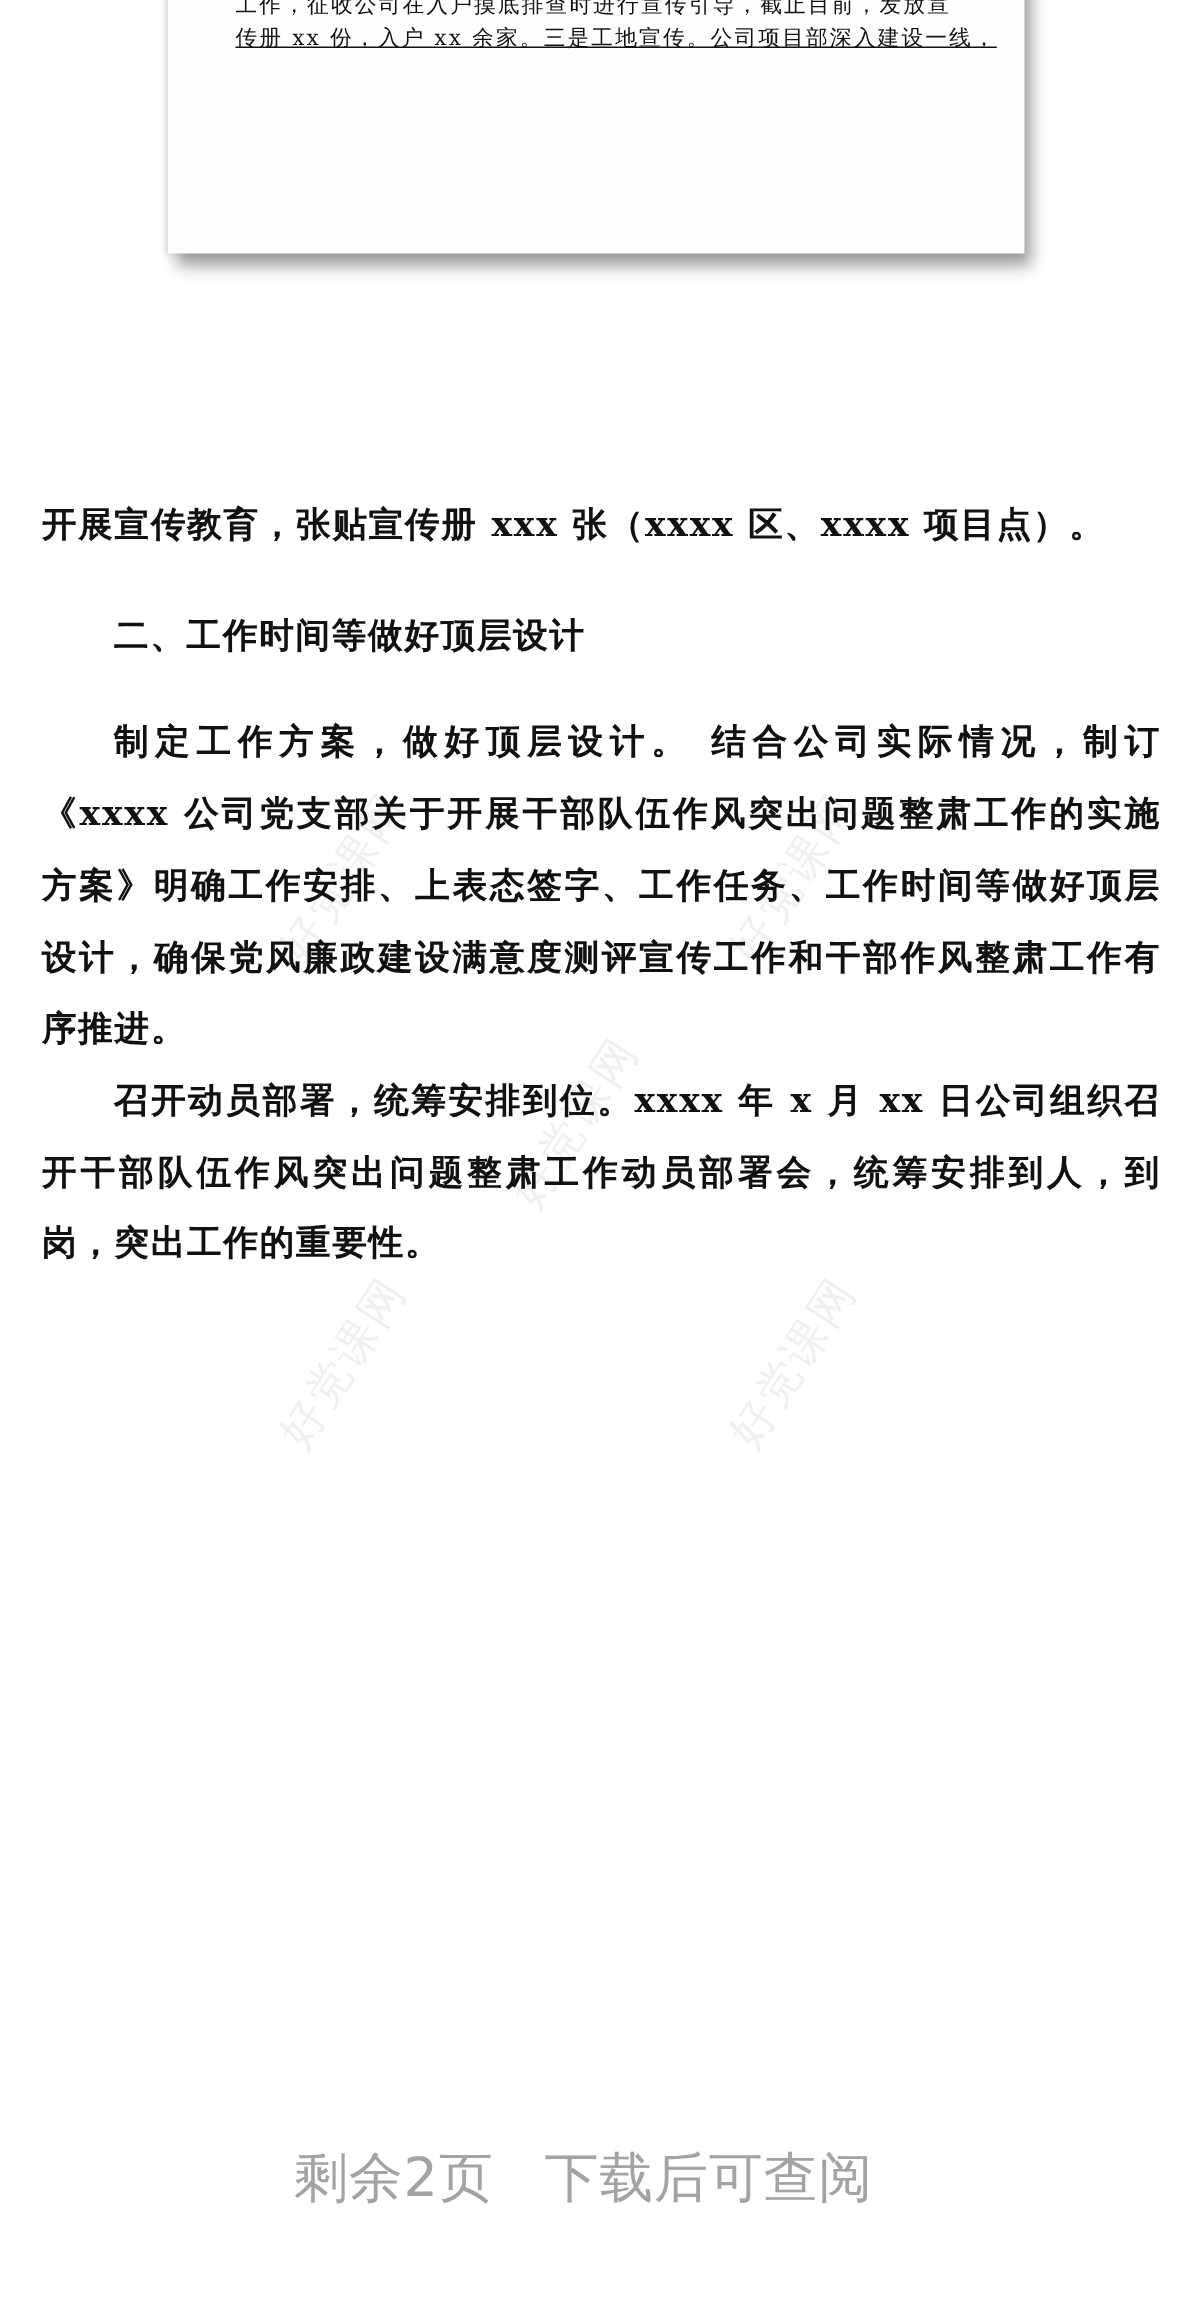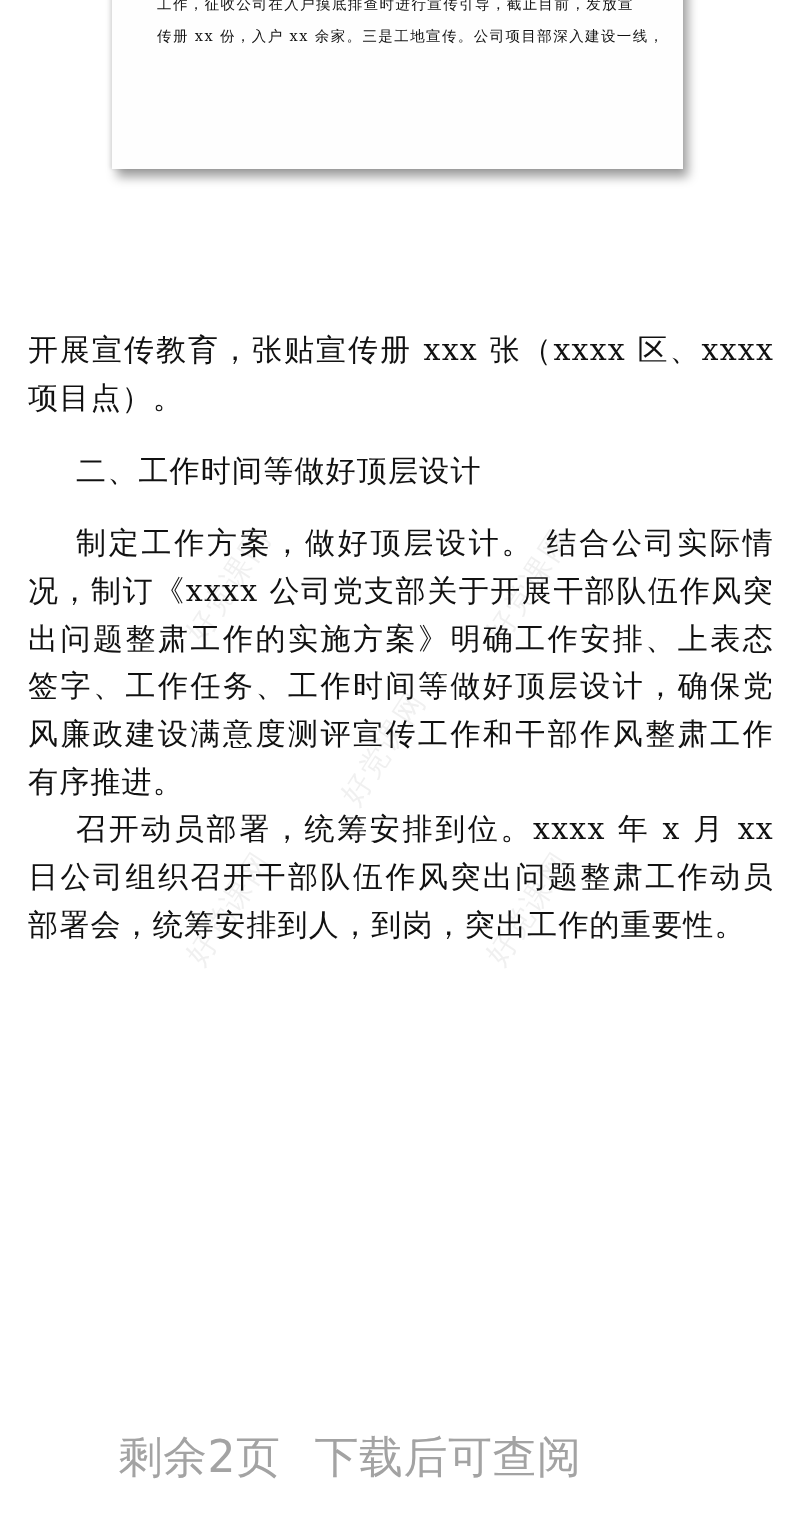--- a/index.html
+++ b/index.html
@@ -30,36 +30,37 @@
       position: absolute;
       left: 45px;
       width: 490px;
       font-size: 14.5px;
       line-height: 20px;
       letter-spacing: 1.4px;
       white-space: nowrap;
       color: #111;
     }
     .page-card .card-line.l1 { top: 14px; }
-    .page-card .card-line.l2 { top: 46px; }
+    .page-card .card-line.l2 { top: 36px; text-decoration: underline; }
 
     
     .doc {
       position: absolute;
       left: 28px;
       top: 326px;
       width: 746px;
     }
     .doc p {
       margin: 0;
-      font-size: 30px;
+      font-size: 23px;
       line-height: 47.7px;
       letter-spacing: 1.2px;
       text-align: justify;
       text-justify: inter-character;
+      font-weight: bold;
     }
     .doc .indent { text-indent: 48px; }
     .doc .gap-after-first { margin-bottom: 26px; }
     .doc .heading { margin-bottom: 24px; }
 
     
     .wm {
       position: absolute;
       font-family: "DejaVu Sans", "Liberation Sans", sans-serif;
       font-size: 30px;
@@ -71,23 +72,24 @@
     }
 
     
     .remaining {
       position: absolute;
       left: 0;
       width: 700px;
       top: 1428px;
       text-align: center;
       font-family: "DejaVu Sans", "Liberation Sans", sans-serif;
-      font-size: 44px;
+      font-size: 36px;
       color: #a3a3a3;
       letter-spacing: 0.5px;
+      padding-left: 39px;
     }
     .remaining span { display: inline-block; }
     .remaining .sep { width: 34px; }
   </style>
 </head>
 <body>
 
 <div class="page-card">
   <div class="card-line l1">工作，征收公司在入户摸底排查时进行宣传引导，截止目前，发放宣</div>
   <div class="card-line l2">传册 xx 份，入户 xx 余家。三是工地宣传。公司项目部深入建设一线，</div>

